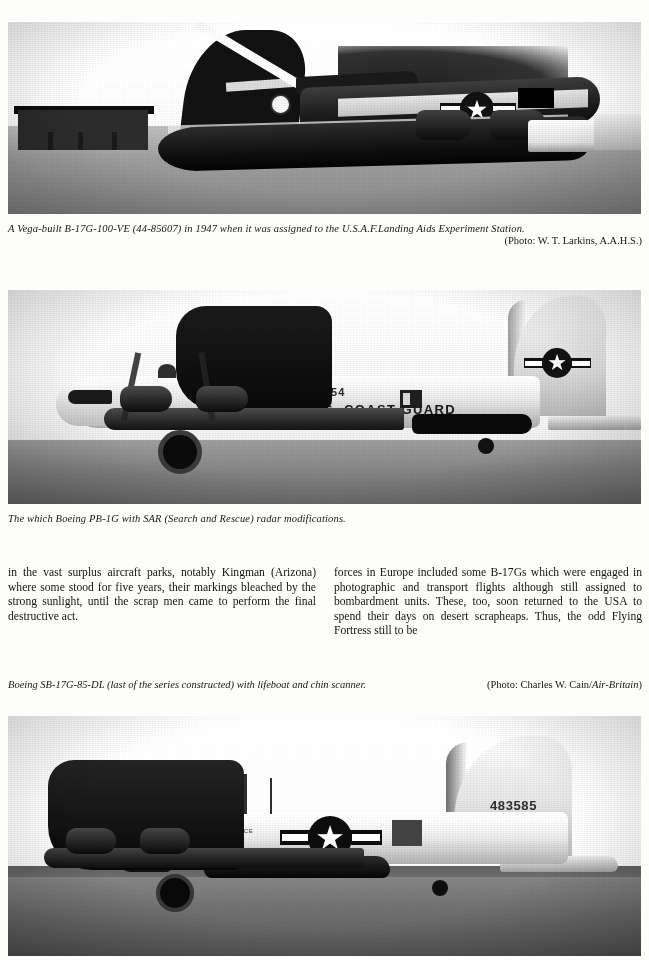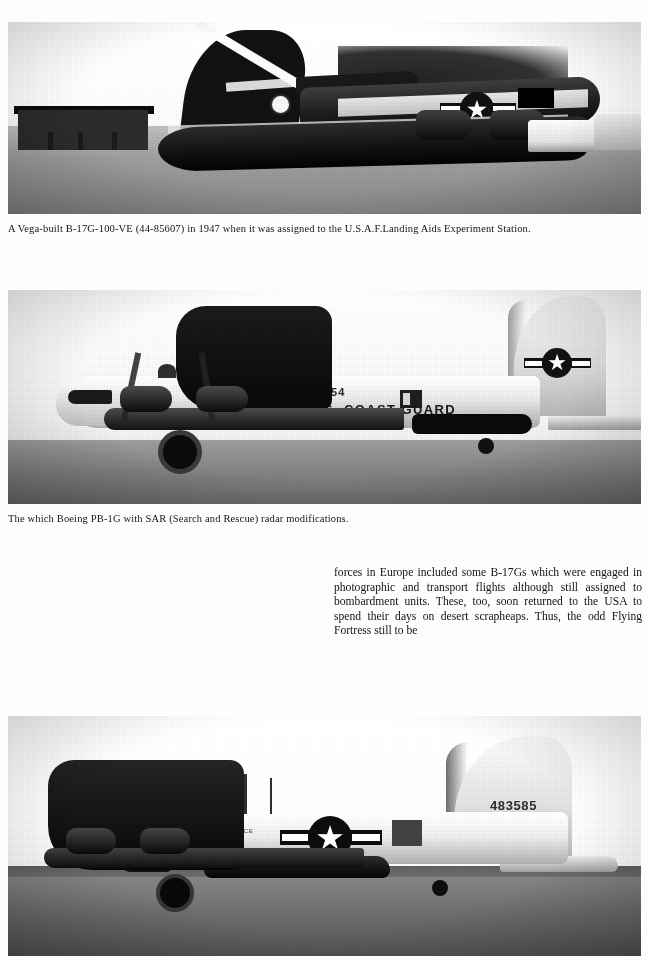--- a/index.html
+++ b/index.html
@@ -363,20 +363,21 @@
     position: absolute; left: 236px; top: 58px; width: 3px; height: 40px; background: #3d3d36;
   }
   .sb-antenna {
     position: absolute; left: 262px; top: 62px; width: 2px; height: 36px; background: #3d3d36;
   }
 
   
   .caption {
     position: absolute;
     font-family: "Liberation Serif", serif;
+    font-style: italic;
     font-size: 10.5px;
     line-height: 13px;
     color: #15150f;
     letter-spacing: .15px;
   }
   #caption-top-line { left: 8px; top: 222px; width: 634px; }
   #caption-top-credit {
     position: absolute; left: 8px; top: 234px; width: 634px;
     text-align: right;
     font-family: "Liberation Serif", serif;
@@ -452,20 +453,23 @@
     <div class="p1-eng a"></div>
     <div class="p1-eng b"></div>
     <div class="p1-truck"></div>
     <div class="p1-truck2"></div>
 
     <div class="grain"></div>
     <div class="vign"></div>
   </div>
 
   <div class="caption" id="caption-top-line">A Vega-built B-17G-100-VE (44-85607) in 1947 when it was assigned to the U.S.A.F.Landing Aids Experiment Station.</div>
+  <div id="caption-top-credit">
+    <span>(Photo: W. T. Larkins, A.A.H.S.)</span>
+  </div>
 
   <div class="photo" id="photo-cg">
     <div class="sky"></div>
     <div class="ground"></div>
 
     <div class="cg-tail-edge"></div>
     <div class="cg-tail"></div>
     <div class="cg-bar-l"></div>
     <div class="cg-star"></div>
     <div class="cg-bar-r"></div>
@@ -491,26 +495,33 @@
     <div class="cg-tailwheel"></div>
 
     <div class="grain"></div>
     <div class="vign"></div>
   </div>
 
   <div class="caption" id="caption-cg">The which Boeing PB-1G with SAR (Search and Rescue) radar modifications.</div>
 
   <div id="body-text">
     <div class="col">
+      <p>in the vast surplus aircraft parks, notably Kingman (Arizona) where some stood for five years, their markings bleached by the strong sunlight, until the scrap men came to perform the final destructive act.</p>
     </div>
     <div class="col">
       <p>forces in Europe included some B-17Gs which were engaged in photographic and transport flights although still assigned to bombardment units. These, too, soon returned to the USA to spend their days on desert scrapheaps. Thus, the odd Flying Fortress still to be</p>
     </div>
   </div>
 
+  <div id="caption-sb-row">
+    <div id="caption-sb-text">Boeing SB-17G-85-DL (last of the series constructed) with lifeboat and chin scanner.</div>
+    <div id="caption-sb-credit">
+      <span>(Photo: Charles W. Cain/</span><span class="ital">Air-Britain</span><span>)</span>
+    </div>
+  </div>
 
   <div class="photo" id="photo-sb">
     <div class="sky"></div>
     <div class="sb-treeline"></div>
     <div class="ground"></div>
 
     <div class="sb-tail-edge"></div>
     <div class="sb-tail"></div>
     <div class="sb-tailnum">483585</div>
     <div class="sb-stab"></div>

